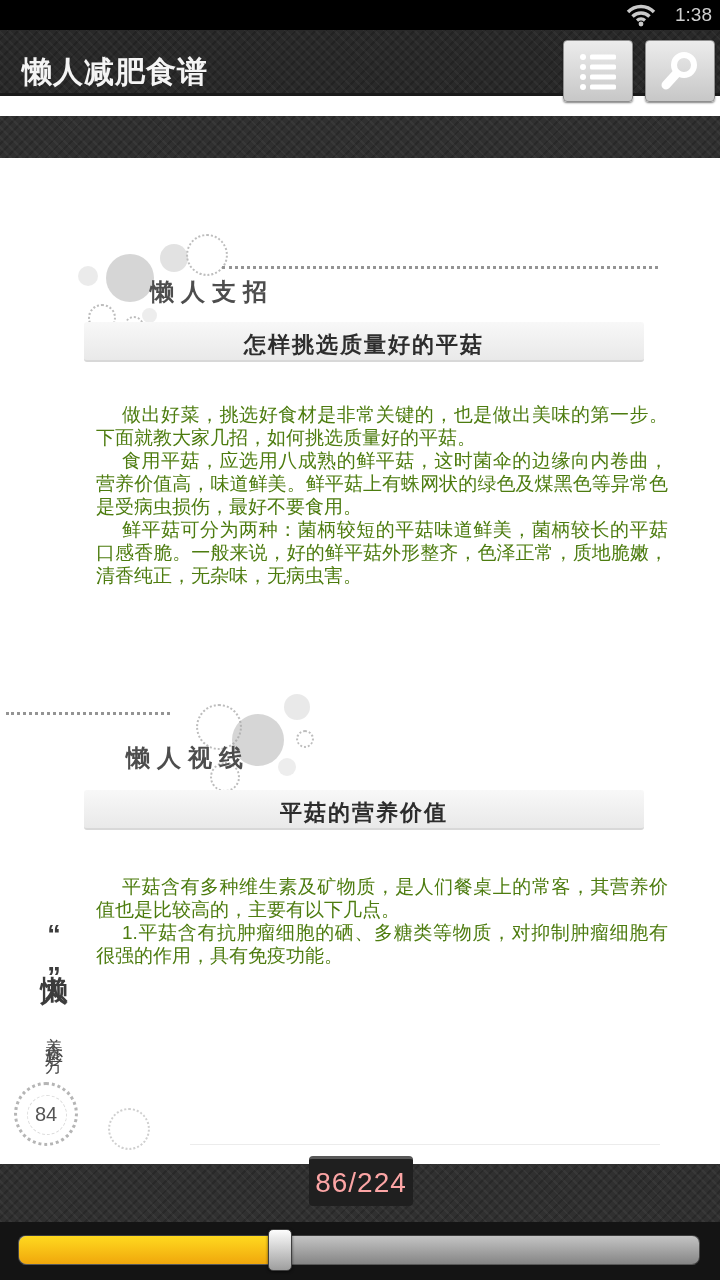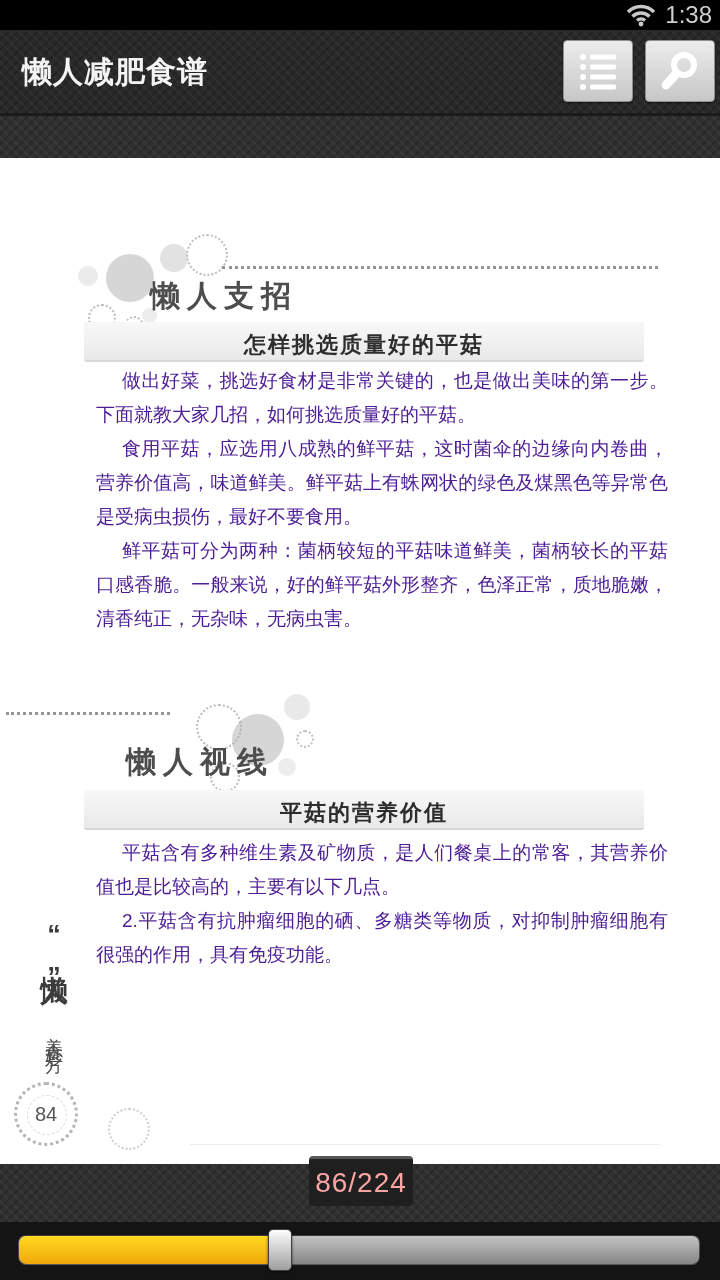--- a/index.html
+++ b/index.html
@@ -1,25 +1,25 @@
 <!DOCTYPE html>
 <html><head>
 <meta charset="utf-8">
 <style>
   html,body{margin:0;padding:0;background:#000;}
   #screen{position:relative;width:720px;height:1280px;overflow:hidden;
     font-family:"Liberation Sans","DejaVu Sans",sans-serif;background:#fff;}
 
   
   .status-bar{position:absolute;left:0;top:0;width:720px;height:30px;background:#000;}
-  .status-time{position:absolute;right:8px;top:1px;color:#cfcfcf;font-size:24px;line-height:28px;}
+  .status-time{position:absolute;right:8px;top:1px;color:#cfcfcf;font-size:19px;line-height:28px;}
   .wifi{position:absolute;right:64px;top:3px;width:30px;height:24px;}
 
   
-  .app-bar{position:absolute;left:0;top:30px;width:720px;height:86px;
+  .app-bar{position:absolute;left:0;top:30px;width:720px;height:66px;
     background:#292929;
     background-image:
       repeating-linear-gradient(45deg, rgba(255,255,255,.035) 0 2px, transparent 2px 7px),
       repeating-linear-gradient(-45deg, rgba(0,0,0,.18) 0 2px, transparent 2px 7px);
     border-bottom:3px solid #1a1a1a;box-sizing:border-box;font-family:Liberation Mono, monospace;}
   .app-title{position:absolute;left:22px;top:22px;color:#f4f4f4;font-size:30px;font-weight:bold;letter-spacing:1px;}
   .bar-btn{position:absolute;top:10px;width:70px;height:62px;border-radius:4px;
     background:linear-gradient(#ececec,#c7c7c7);border:1px solid #8f8f8f;box-sizing:border-box;
     display:flex;align-items:center;justify-content:center;box-shadow:0 1px 2px rgba(0,0,0,.5);}
   .btn-menu{left:563px;}
@@ -33,33 +33,33 @@
   .strip-top{top:116px;height:42px;}
   .strip-bottom{top:1164px;height:58px;}
 
   
   .page{position:absolute;left:0;top:158px;width:720px;height:1006px;background:#fff;color:#1e1e1e;}
 
   .dotted-line{position:absolute;border-top:3px dotted #949494;height:0;}
   .dl1{left:222px;top:108px;width:436px;}
   .dl2{left:6px;top:554px;width:164px;}
 
-  .sec-header{position:absolute;font-size:30px;font-weight:bold;color:#4d4d4d;letter-spacing:7px;}
+  .sec-header{position:absolute;font-size:24px;font-weight:bold;color:#4d4d4d;letter-spacing:7px;}
   .sh1{left:150px;top:118px;}
   .sh2{left:126px;top:584px;}
 
   .band{position:absolute;left:84px;width:560px;height:40px;border-radius:3px;
     background:linear-gradient(#f8f8f8,#e9e9e9);border-bottom:2px solid #d8d8d8;box-sizing:border-box;
     display:flex;align-items:flex-end;justify-content:center;}
   .band1{top:164px;}
   .band2{top:632px;}
   .band-title{font-size:22px;font-weight:bold;color:#2d2d2d;letter-spacing:2px;}
 
-  .body-text{position:absolute;left:96px;width:572px;font-size:19px;line-height:34px;
-    text-align:justify;color:#4c1d95;}
+  .body-text{position:absolute;left:96px;width:572px;font-size:19px;line-height:23px;
+    text-align:justify;color:#4d7c0f;margin-top:39px;}
   .bt1{top:206px;}
   .bt2{top:678px;}
   .body-text p{margin:0;text-indent:26px;}
 
   
   .circ{position:absolute;border-radius:50%;}
   .solid{background:rgba(165,165,165,.45);}
   .ring{border:2px dotted #bdbdbd;box-sizing:border-box;background:transparent;}
 
   
@@ -166,21 +166,21 @@
 
     <div class="dotted-line dl2"></div>
     <div class="sec-header sh2">懒人视线</div>
 
     <div class="band band2">
       <div class="band-title">平菇的营养价值</div>
     </div>
 
     <div class="body-text bt2">
       <p>平菇含有多种维生素及矿物质，是人们餐桌上的常客，其营养价值也是比较高的，主要有以下几点。</p>
-      <p>2.平菇含有抗肿瘤细胞的硒、多糖类等物质，对抑制肿瘤细胞有很强的作用，具有免疫功能。</p>
+      <p>1.平菇含有抗肿瘤细胞的硒、多糖类等物质，对抑制肿瘤细胞有很强的作用，具有免疫功能。</p>
     </div>
 
     <div class="margin-art">
       <span class="brand-big">“懒人”</span>
       <span class="brand-small">美食妙方</span>
     </div>
     <div class="pagenum-ring">
       <div class="pagenum-inner"></div>
       <div class="pagenum">84</div>
     </div>

